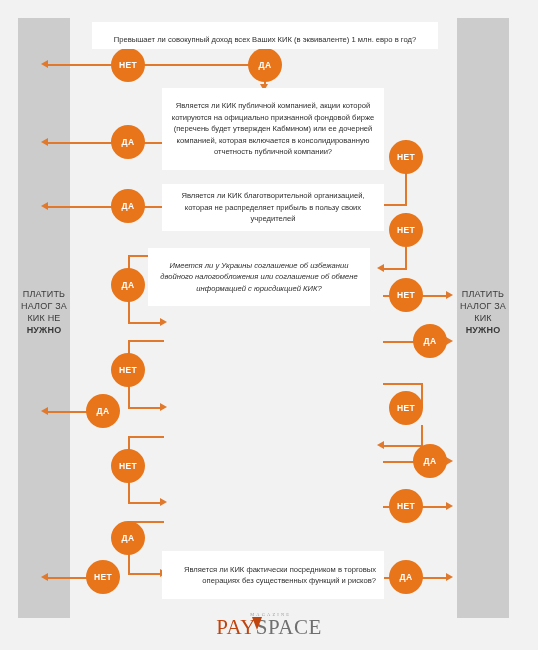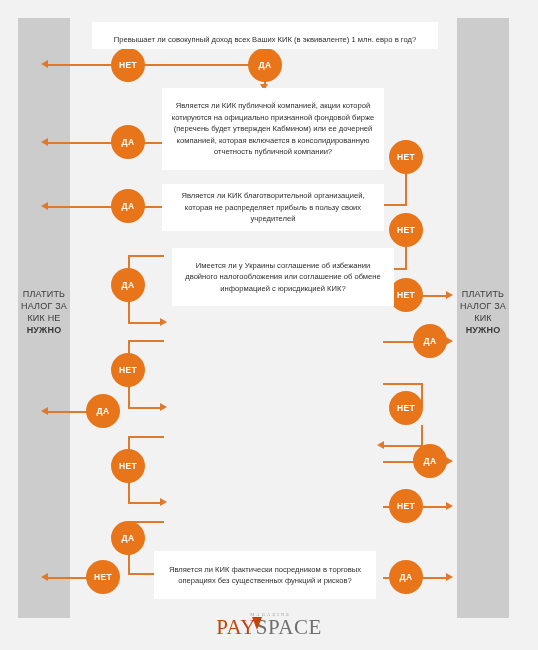--- a/index.html
+++ b/index.html
@@ -247,29 +247,29 @@
   </div>
 
   <div class="qbox" style="left:162px; top:184px; width:222px; height:47px;">
     <span>Является ли КИК благотворительной организацией, которая не распределяет прибыль в пользу своих учредителей</span>
   </div>
 
   <div class="qbox" style="left:162px; top:88px; width:222px; height:82px;">
     <span>Является ли КИК публичной компанией, акции которой котируются на официально признанной фондовой бирже (перечень будет утвержден Кабмином) или ее дочерней компанией, которая включается в консолидированную отчетность публичной компании?</span>
   </div>
 
-  <div class="qbox" style="left:172px; top:248px; width:222px; height:58px;">
+  <div class="qbox" style="left:148px; top:248px; width:222px; height:58px;font-style:italic;">
     <span>Имеется ли у Украины соглашение об избежании двойного налогообложения или соглашение об обмене информацией с юрисдикцией КИК?</span>
   </div>
 
 
 
 
 
-  <div class="qbox" style="left:154px; top:551px; width:222px; height:48px;">
+  <div class="qbox" style="left:162px; top:551px; width:222px; height:48px;text-align:right;">
     <span>Является ли КИК фактически посредником в торговых операциях без существенных функций и рисков?</span>
   </div>
 
   <div class="badge" style="left:111px; top:48px;">
     <span>НЕТ</span>
   </div>
   <div class="badge" style="left:248px; top:48px;">
     <span>ДА</span>
   </div>
 

